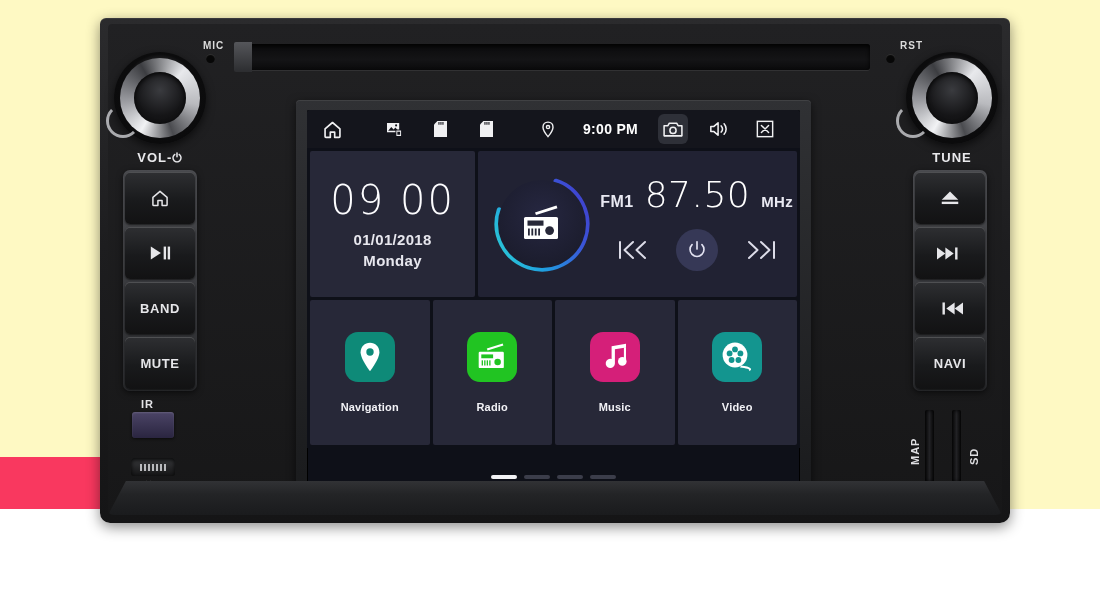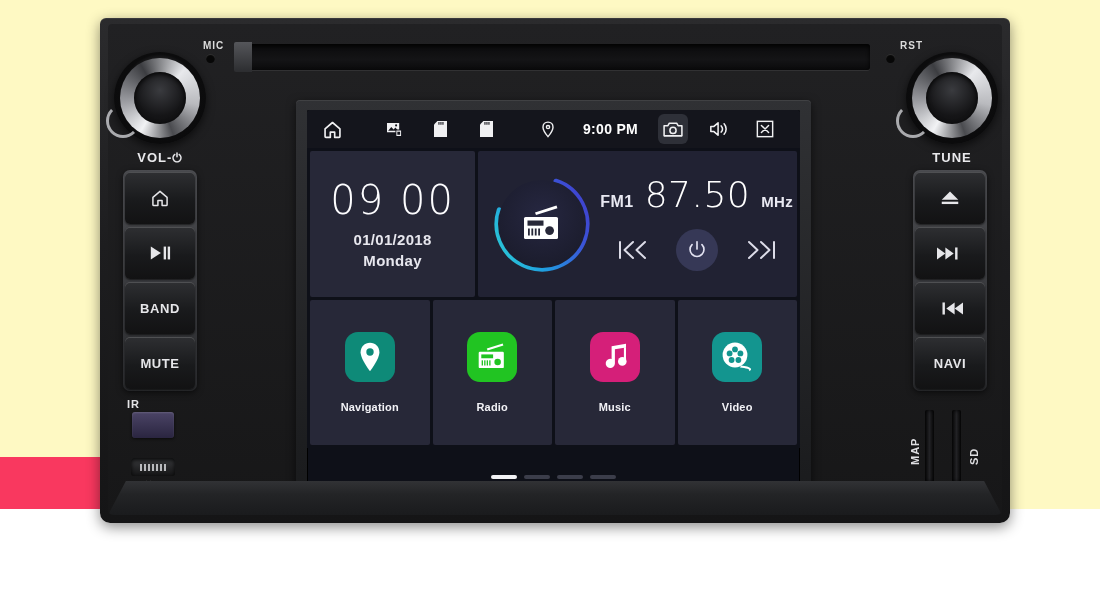--- a/index.html
+++ b/index.html
@@ -276,21 +276,21 @@
         </span>
       </div>
       <div class="sbtn">
         <span>BAND</span>
       </div>
       <div class="sbtn">
         <span>MUTE</span>
       </div>
     </div>
 
-    <div class="ir-label" style="left:27px; top:380px;">IR</div>
+    <div class="ir-label" style="left:41px; top:380px;">IR</div>
     <div class="ir-win" style="left:32px; top:394px;"></div>
     <div class="usb" style="left:31px; top:440px;">
         <i></i>
       </div>
     <div class="usb-glyph" style="left:45px; top:460px;">⑂</div>
 
     <div class="btncol" style="left:813px; top:152px;">
       <div class="sbtn">
         <span>
           <svg width="22" height="16" viewBox="0 0 24 16" fill="#e6e6e9">

